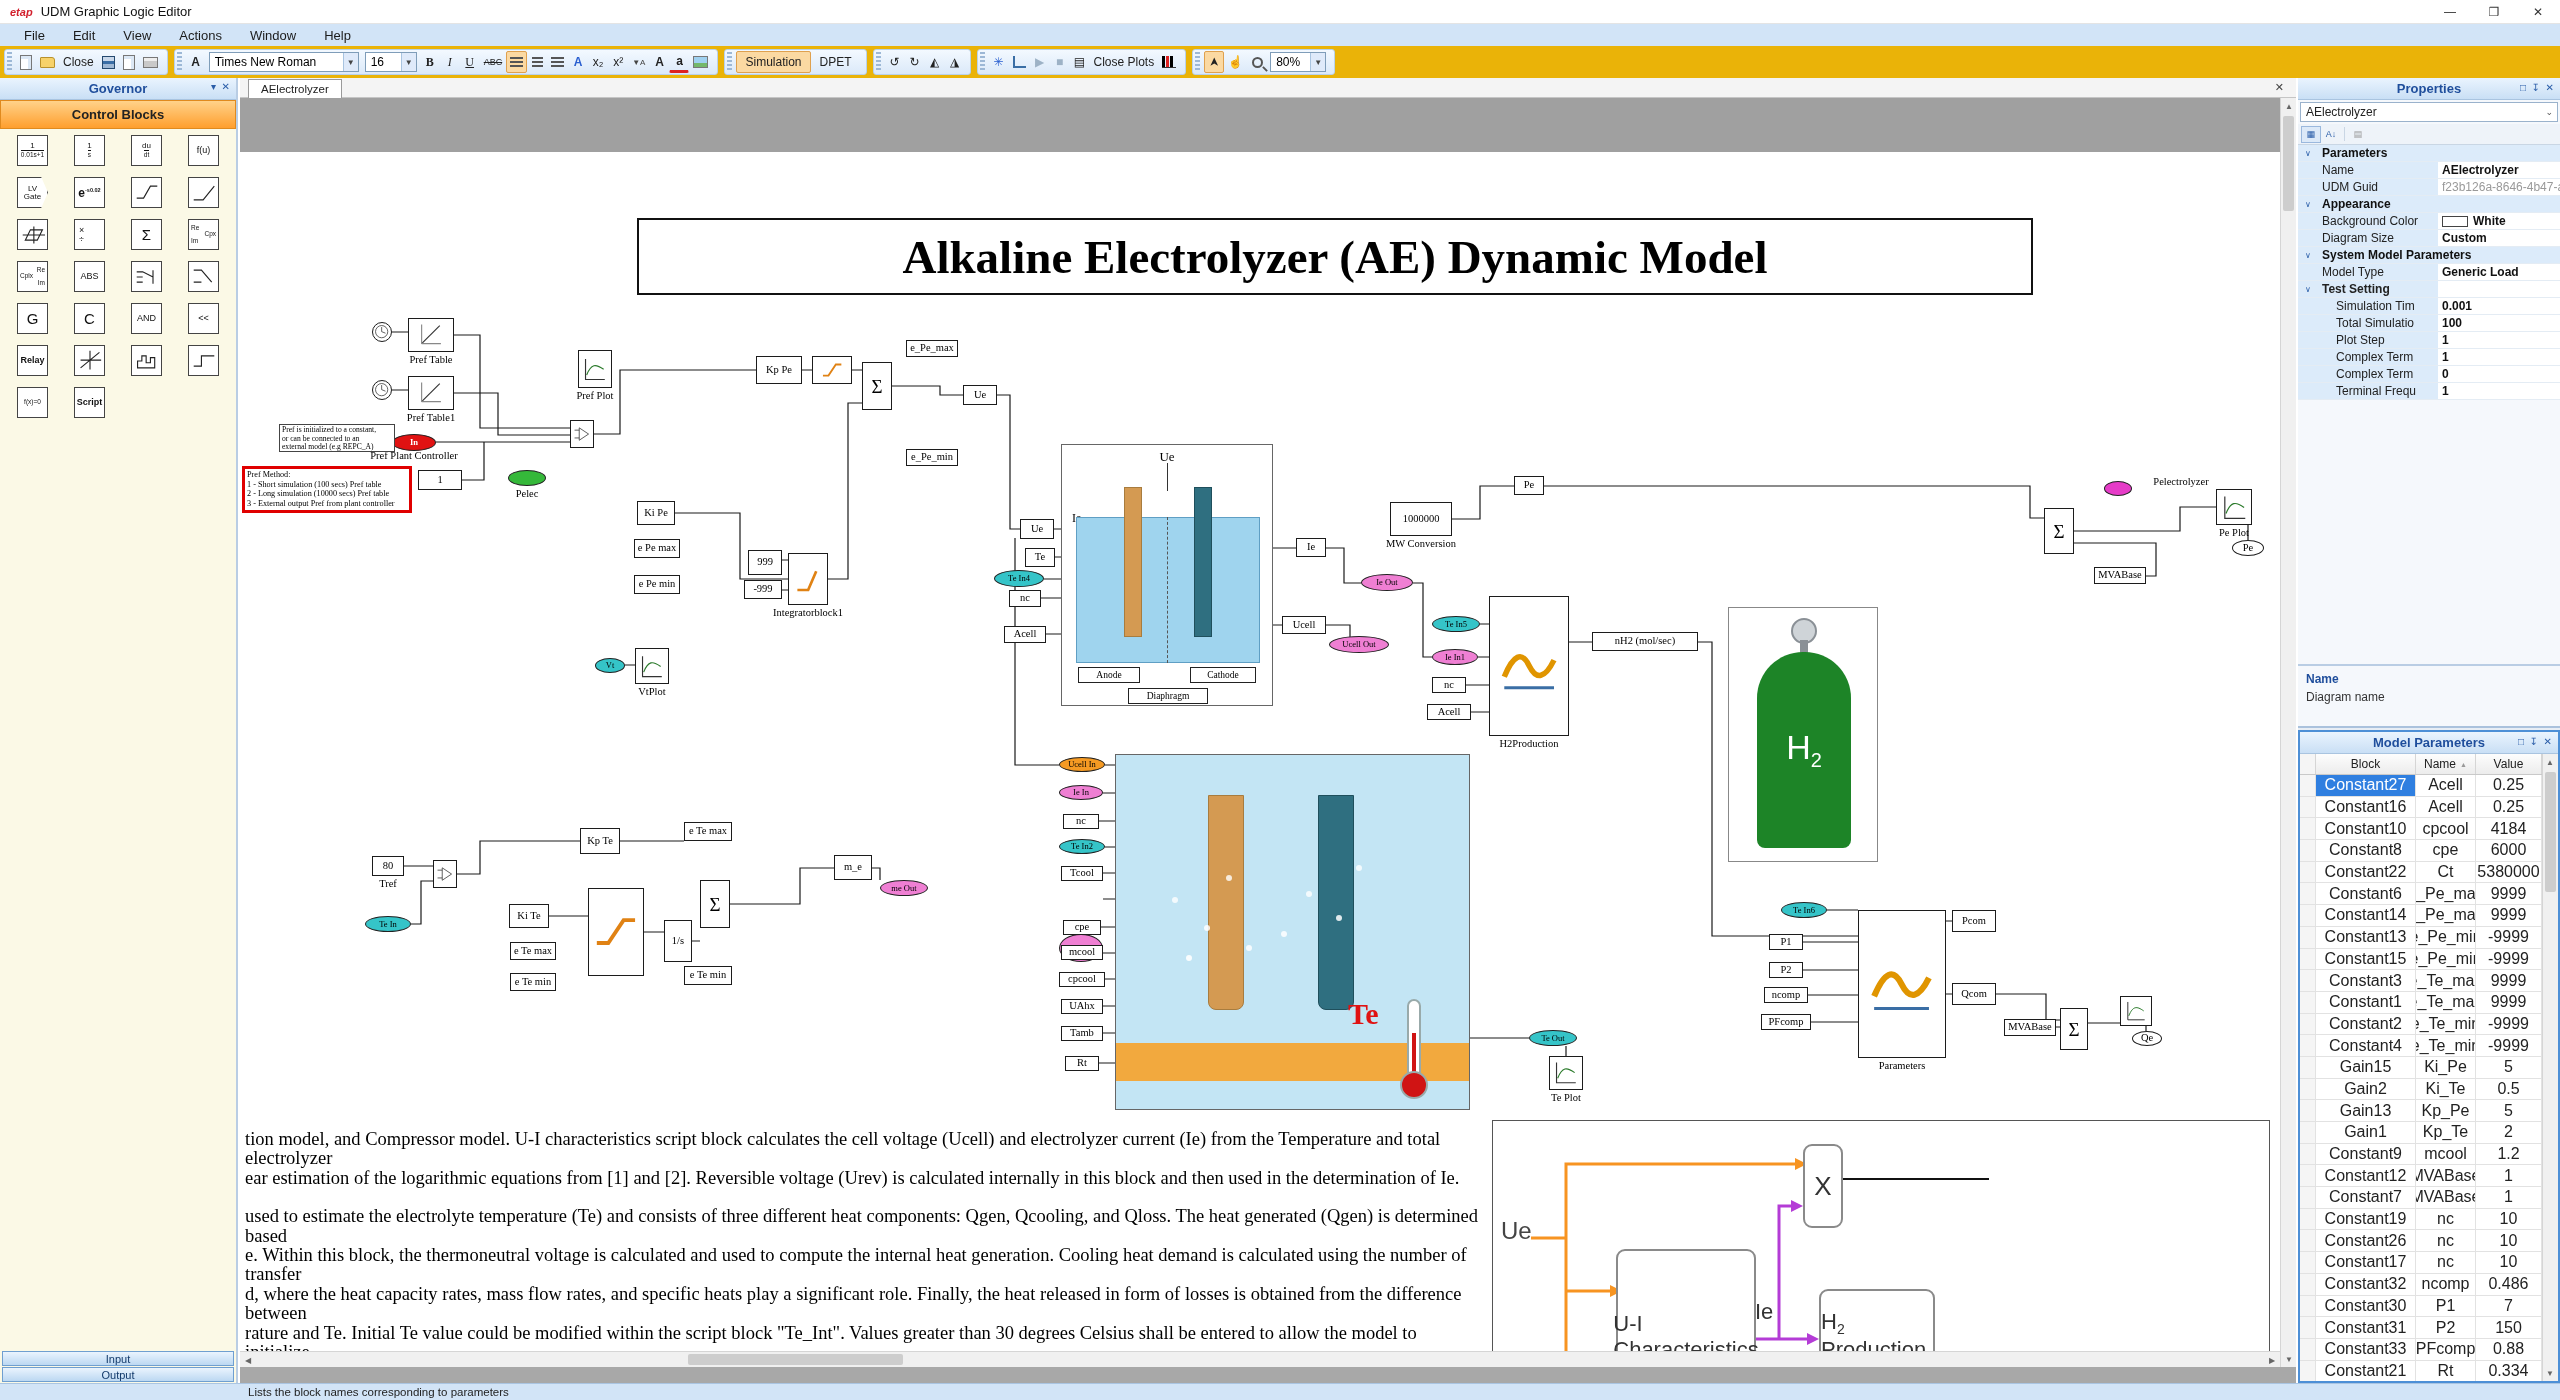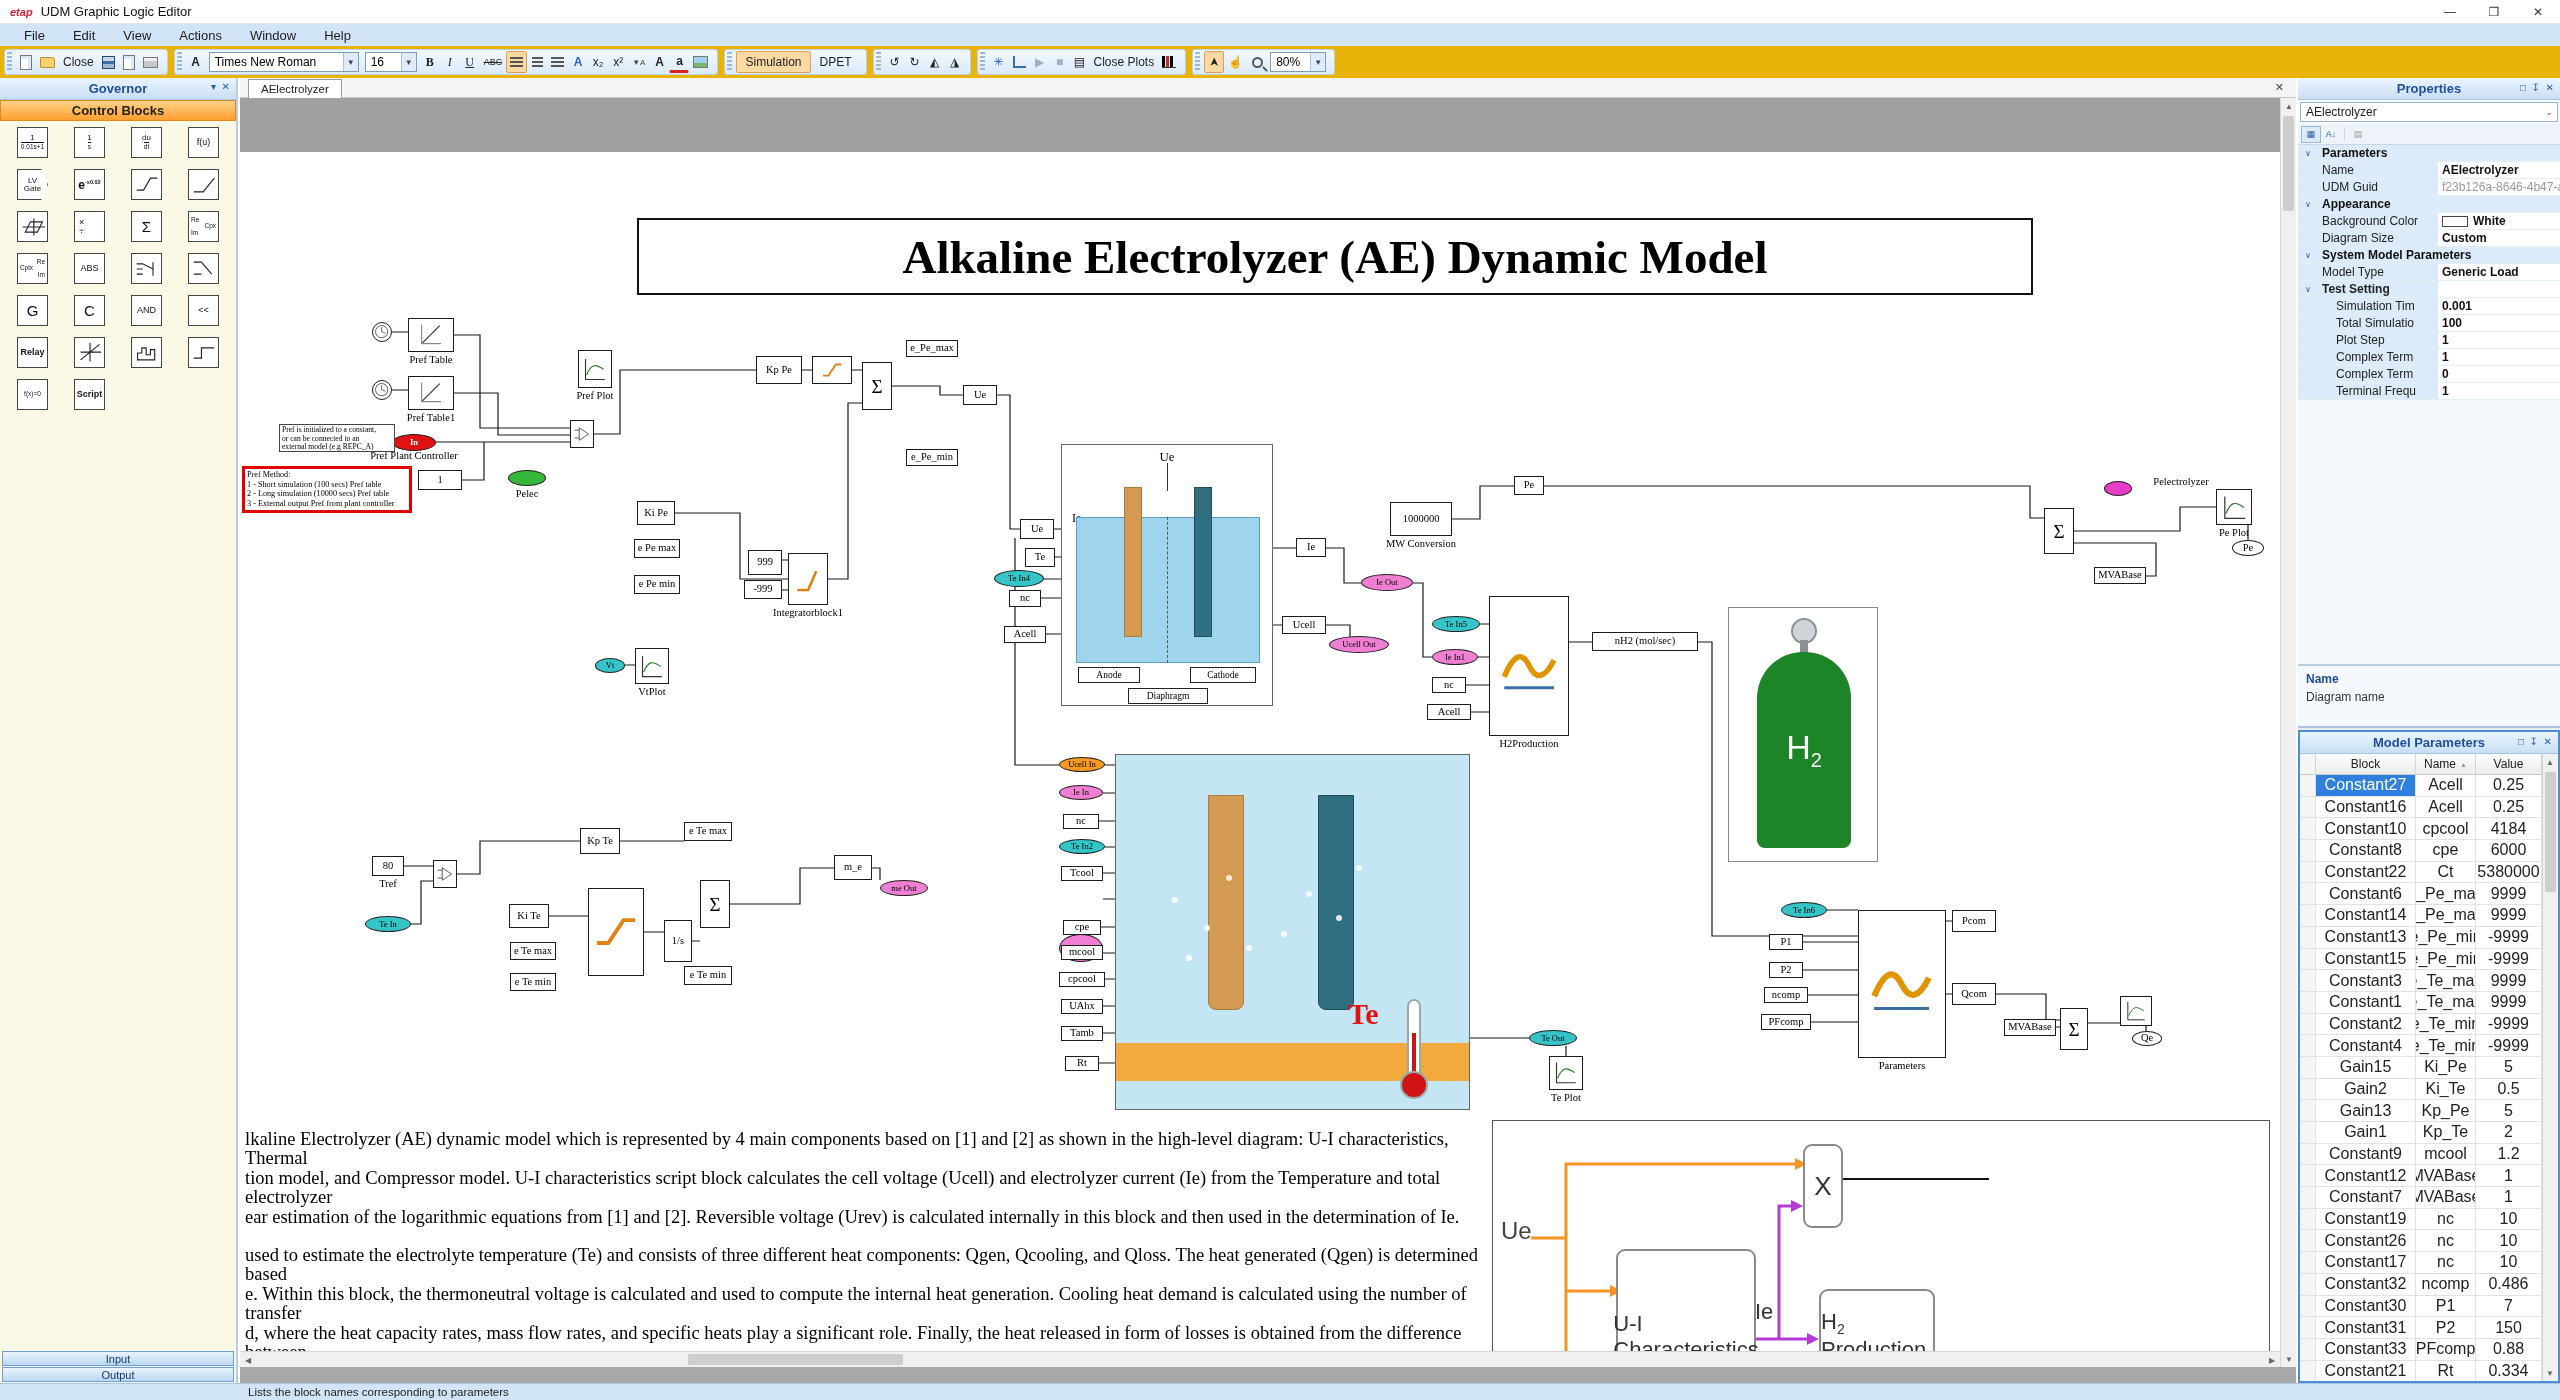--- a/index.html
+++ b/index.html
@@ -30,21 +30,21 @@
   .ic-bars.c{background:repeating-linear-gradient(#555 0 2px,transparent 2px 4px);width:11px;}
   .ic-zoom{width:11px;height:11px;border:2px solid #555;border-radius:50%;position:relative;}
   .ic-zoom:after{content:"";position:absolute;width:6px;height:2px;background:#555;transform:rotate(45deg);left:8px;top:9px;}
   .ic-axes{width:13px;height:12px;border-left:2px solid #3a6ea5;border-bottom:2px solid #3a6ea5;position:relative;}
   .ic-hist{width:14px;height:12px;background:linear-gradient(90deg,#000 0 3px,transparent 3px 4px,#d22 4px 7px,transparent 7px 8px,#000 8px 11px,transparent 11px);border-bottom:1px solid #333;}
   
   #leftpanel{position:absolute;left:0;top:78px;width:238px;height:1305px;background:#fbf9e6;border-right:2px solid #b9cde4;}
   #gov-header{height:22px;background:linear-gradient(#eaf4fe,#c9dff5);display:flex;align-items:center;justify-content:center;position:relative;border-bottom:1px solid #a9c4e0;}
   #gov-header span.t{font-size:13px;font-weight:bold;color:#1f4e9c;}
   .hdr-ico{position:absolute;top:3px;font-size:10px;color:#2a5da8;}
-  #cb-header{height:21px;background:linear-gradient(#ffd28a,#ff9f2e);display:flex;align-items:center;justify-content:center;font-size:13px;font-weight:bold;color:#222;border:1px solid #e08a1e;}
+  #cb-header{height:29px;background:linear-gradient(#ffd28a,#ff9f2e);display:flex;align-items:center;justify-content:center;font-size:13px;font-weight:bold;color:#222;border:1px solid #e08a1e;}
   #palette{position:relative;padding:6px 4px;display:grid;grid-template-columns:repeat(4,1fr);grid-auto-rows:42px;justify-items:center;}
   .pblock{width:31px;height:31px;background:#fff;border:1px solid #444;display:flex;align-items:center;justify-content:center;flex-direction:column;font-size:9px;color:#111;overflow:hidden;text-align:center;line-height:1;}
   .pblock .frac{display:flex;flex-direction:column;align-items:center;font-size:8px;}
   .pblock .frac .b{border-top:1px solid #111;padding-top:1px;font-size:6.5px;}
   .pblock.gate{clip-path:polygon(0 0,78% 0,100% 50%,78% 100%,0 100%);}
   .pblock svg{width:26px;height:24px;}
   #io-btns{position:absolute;left:0;bottom:0;width:100%;}
   .iobtn{height:15px;margin:1px 2px;background:linear-gradient(#eaf4fe,#bcd8f2);border:1px solid #6f9fd0;display:flex;align-items:center;justify-content:center;font-size:11px;color:#123a6b;}
   
   #canvas{position:absolute;left:240px;top:78px;width:2056px;height:1305px;background:#a8a8a8;}
@@ -637,21 +637,20 @@
       <div class="blk xblk" style="left:310px;top:23px;width:40px;height:84px">X</div>
       <div class="blk" style="left:123px;top:128px;width:140px;height:130px">U-I Characteristics</div>
       <div id="hl-ie">Ie</div>
       <div class="blk" style="left:326px;top:168px;width:116px;height:90px">
         <span><span>H</span><sub style="font-size:14px">2</sub><span> Production</span></span>
       </div>
     </div>
 
     <div id="desc">
         <div class="para">
-          <div class="line">lkaline Electrolyzer (AE) dynamic model which is represented by 4 main components based on [1] and [2] as shown in the high-level diagram: U-I characteristics, Thermal</div>
           <div class="line">tion model, and Compressor model. U-I characteristics script block calculates the cell voltage (Ucell) and electrolyzer current (Ie) from the Temperature and total electrolyzer</div>
           <div class="line">ear estimation of the logarithmic equations from [1] and [2]. Reversible voltage (Urev) is calculated internally in this block and then used in the determination of Ie.</div>
         </div>
         <div class="para">
           <div class="line">used to estimate the electrolyte temperature (Te) and consists of three different heat components: Qgen, Qcooling, and Qloss. The heat generated (Qgen) is determined based</div>
           <div class="line">e. Within this block, the thermoneutral voltage is calculated and used to compute the internal heat generation. Cooling heat demand is calculated using the number of transfer</div>
           <div class="line">d, where the heat capacity rates, mass flow rates, and specific heats play a significant role. Finally, the heat released in form of losses is obtained from the difference between</div>
           <div class="line">rature and Te. Initial Te value could be modified within the script block "Te_Int". Values greater than 30 degrees Celsius shall be entered to allow the model to initialize</div>
         </div>
       </div>

